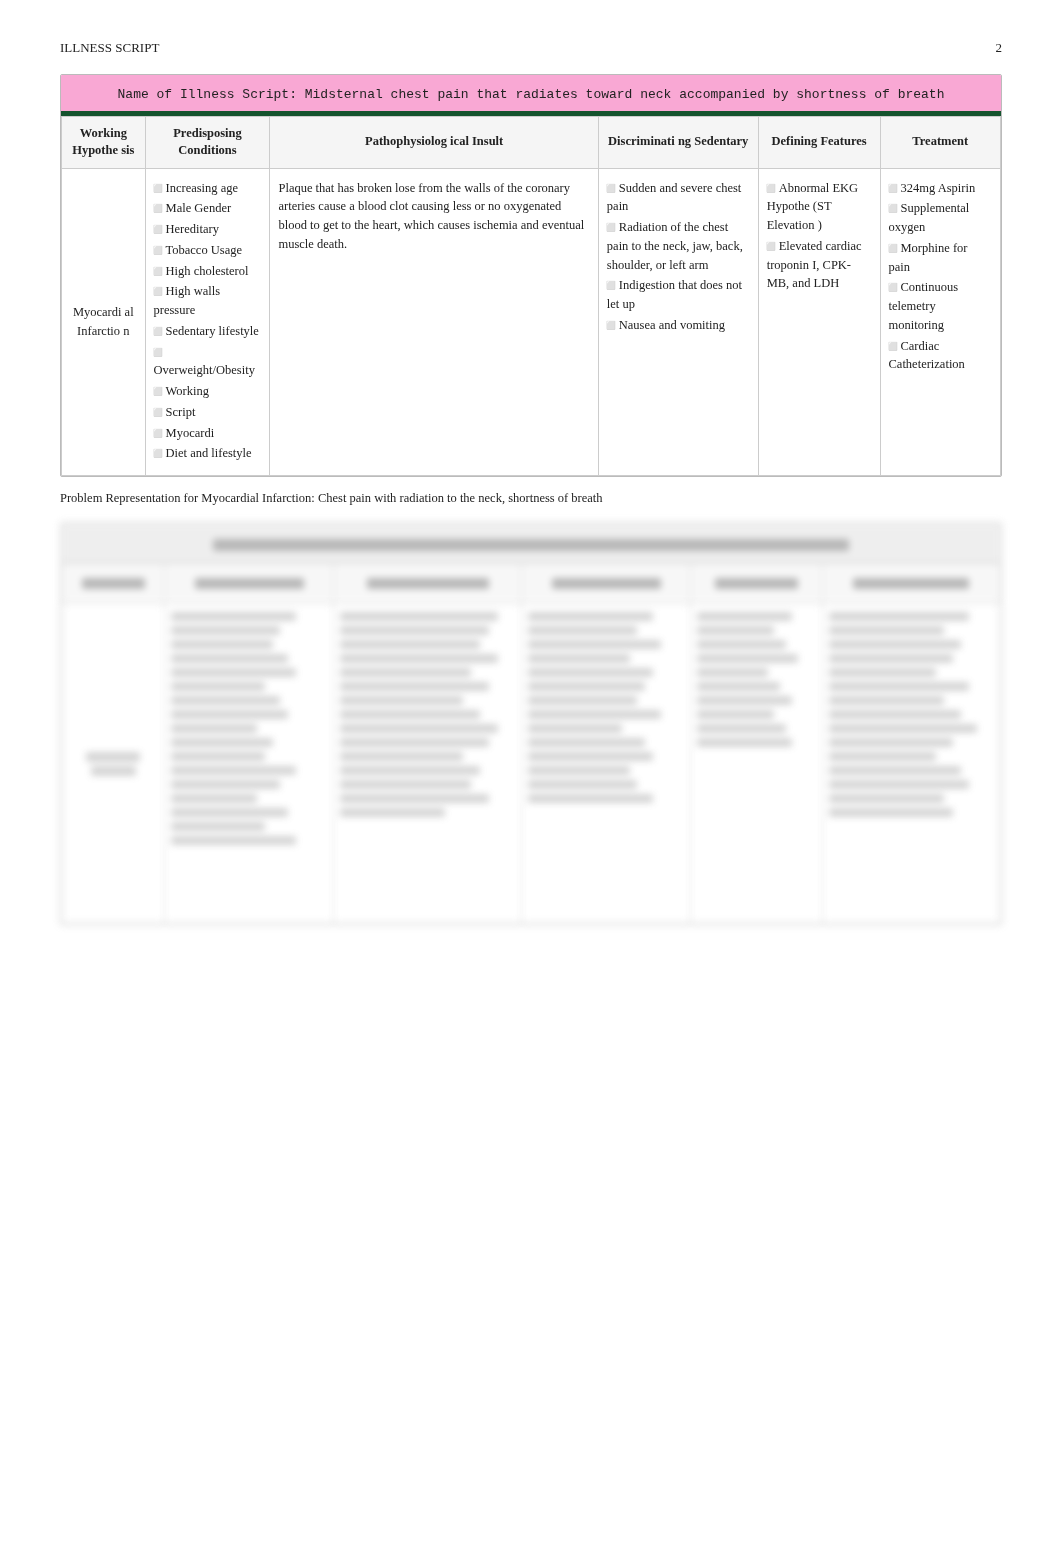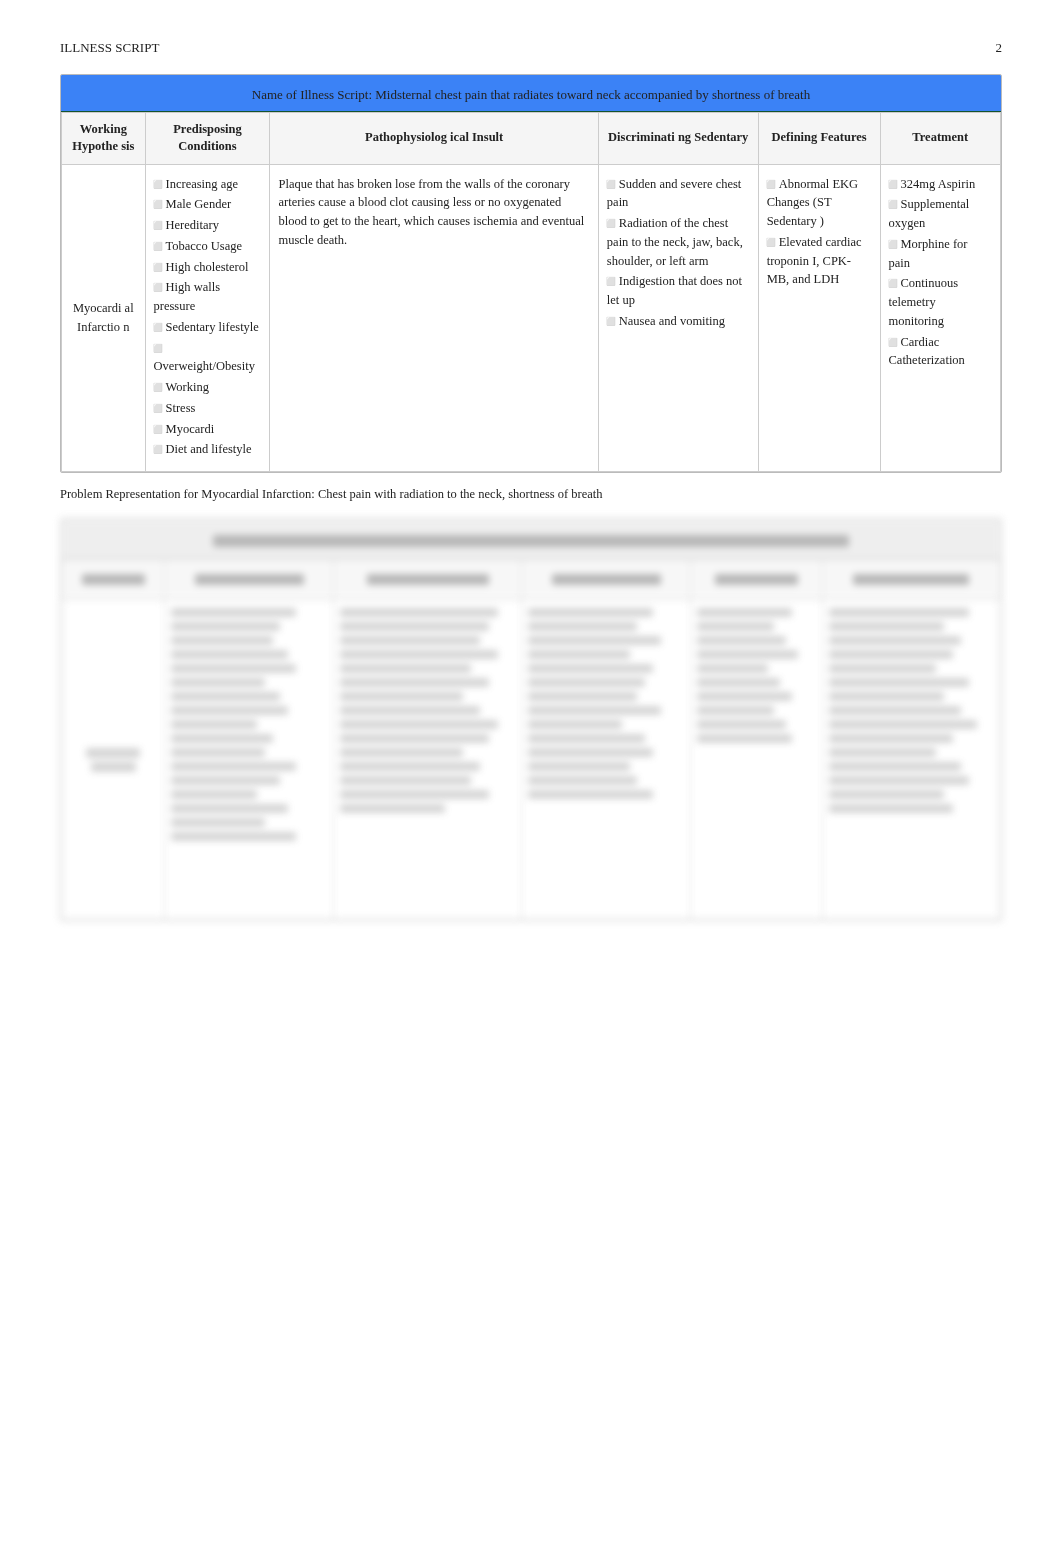--- a/index.html
+++ b/index.html
@@ -20,26 +20,27 @@
     }
 
     .main-table-wrapper {
       border: 1px solid #bbb;
       border-radius: 2px;
       overflow: hidden;
       margin-bottom: 14px;
     }
 
     .illness-name-row {
-      background: #3b82f6;
+      background: #f9a8d4;
       text-align: center;
       padding: 10px 16px 6px;
       font-size: 13px;
-      border-bottom: 1px solid #14532d;
+      border-bottom: 5px solid #14532d;
       line-height: 1.5;
+      font-family: Liberation Mono, monospace;
     }
 
     .main-table {
       width: 100%;
       border-collapse: collapse;
       font-size: 12.5px;
     }
 
     .main-table th {
       background: #f5f5f5;
@@ -169,33 +170,33 @@
         <td>
           <span class="bullet-item">Increasing age</span>
           <span class="bullet-item">Male Gender</span>
           <span class="bullet-item">Hereditary</span>
           <span class="bullet-item">Tobacco Usage</span>
           <span class="bullet-item">High cholesterol</span>
           <span class="bullet-item">High walls pressure</span>
           <span class="bullet-item">Sedentary lifestyle</span>
           <span class="bullet-item">Overweight/Obesity</span>
           <span class="bullet-item">Working</span>
-          <span class="bullet-item">Stress</span>
+          <span class="bullet-item">Script</span>
           <span class="bullet-item">Myocardi</span>
           <span class="bullet-item">Diet and lifestyle</span>
         </td>
         <td>Plaque that has broken lose from the walls of the coronary arteries cause a blood clot causing less or no oxygenated blood to get to the heart, which causes ischemia and eventual muscle death.</td>
         <td>
           <span class="bullet-item">Sudden and severe chest pain</span>
           <span class="bullet-item">Radiation of the chest pain to the neck, jaw, back, shoulder, or left arm</span>
           <span class="bullet-item">Indigestion that does not let up</span>
           <span class="bullet-item">Nausea and vomiting</span>
         </td>
         <td>
-          <span class="bullet-item">Abnormal EKG Changes (ST Sedentary )</span>
+          <span class="bullet-item">Abnormal EKG Hypothe (ST Elevation )</span>
           <span class="bullet-item">Elevated cardiac troponin I, CPK-MB, and LDH</span>
         </td>
         <td>
           <span class="bullet-item">324mg Aspirin</span>
           <span class="bullet-item">Supplemental oxygen</span>
           <span class="bullet-item">Morphine for pain</span>
           <span class="bullet-item">Continuous telemetry monitoring</span>
           <span class="bullet-item">Cardiac Catheterization</span>
         </td>
       </tr>

